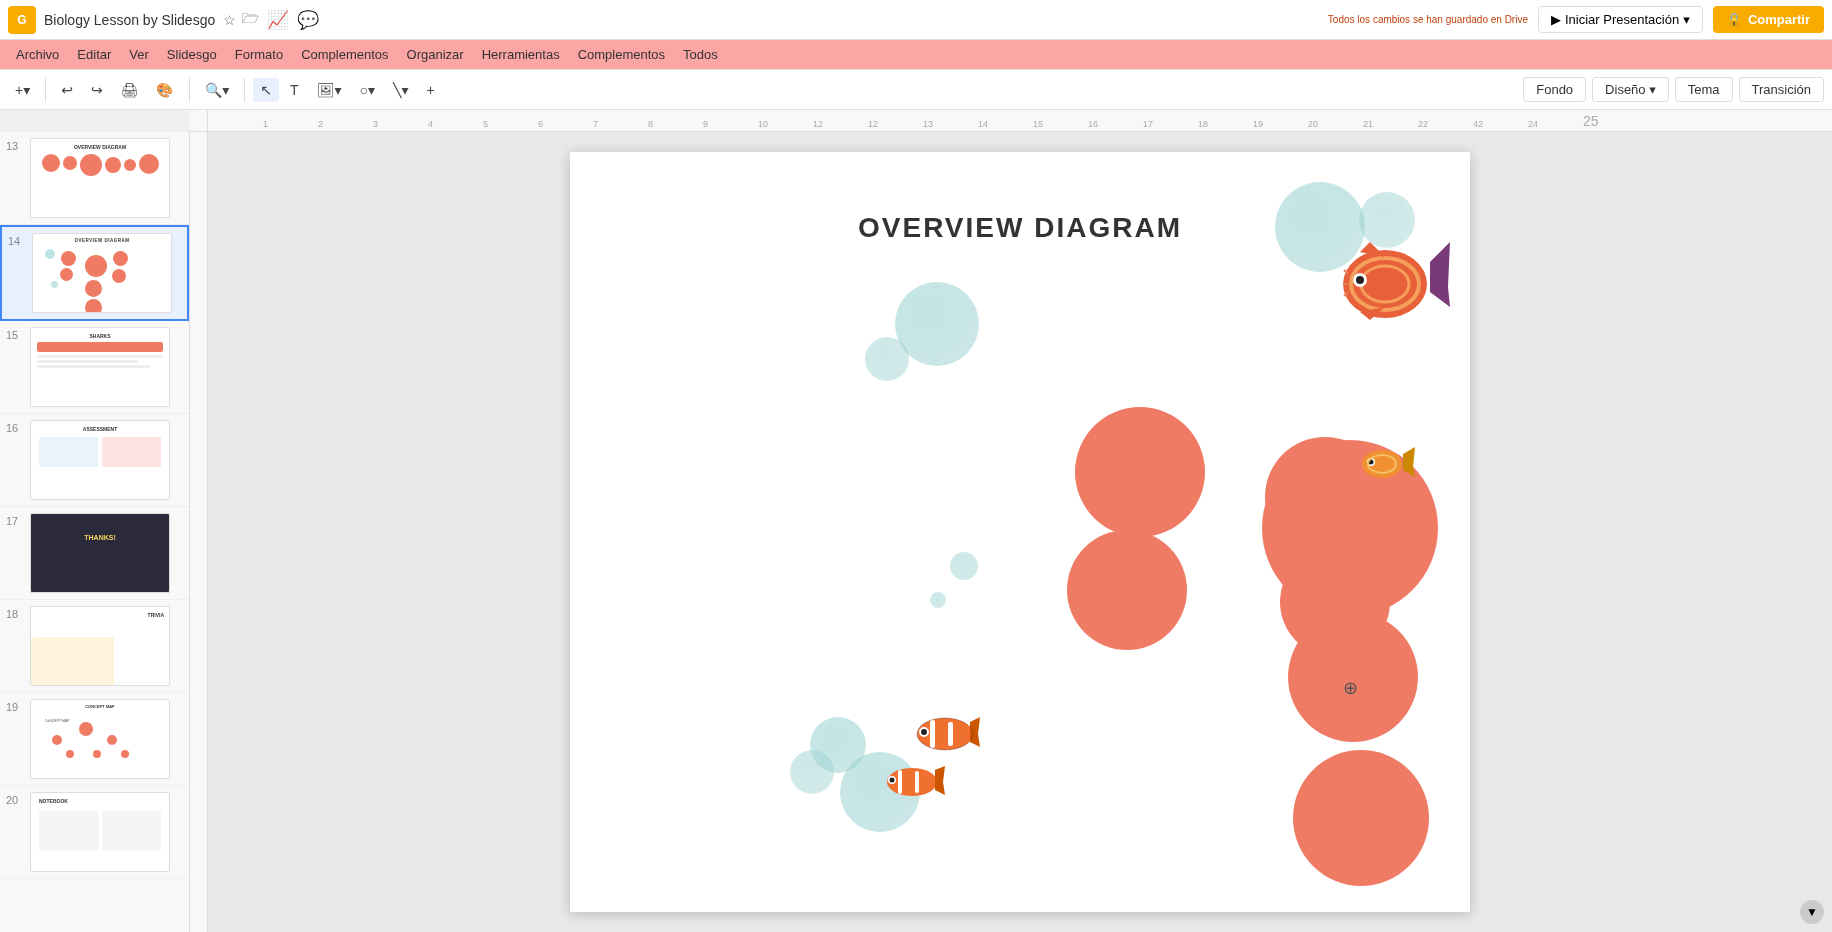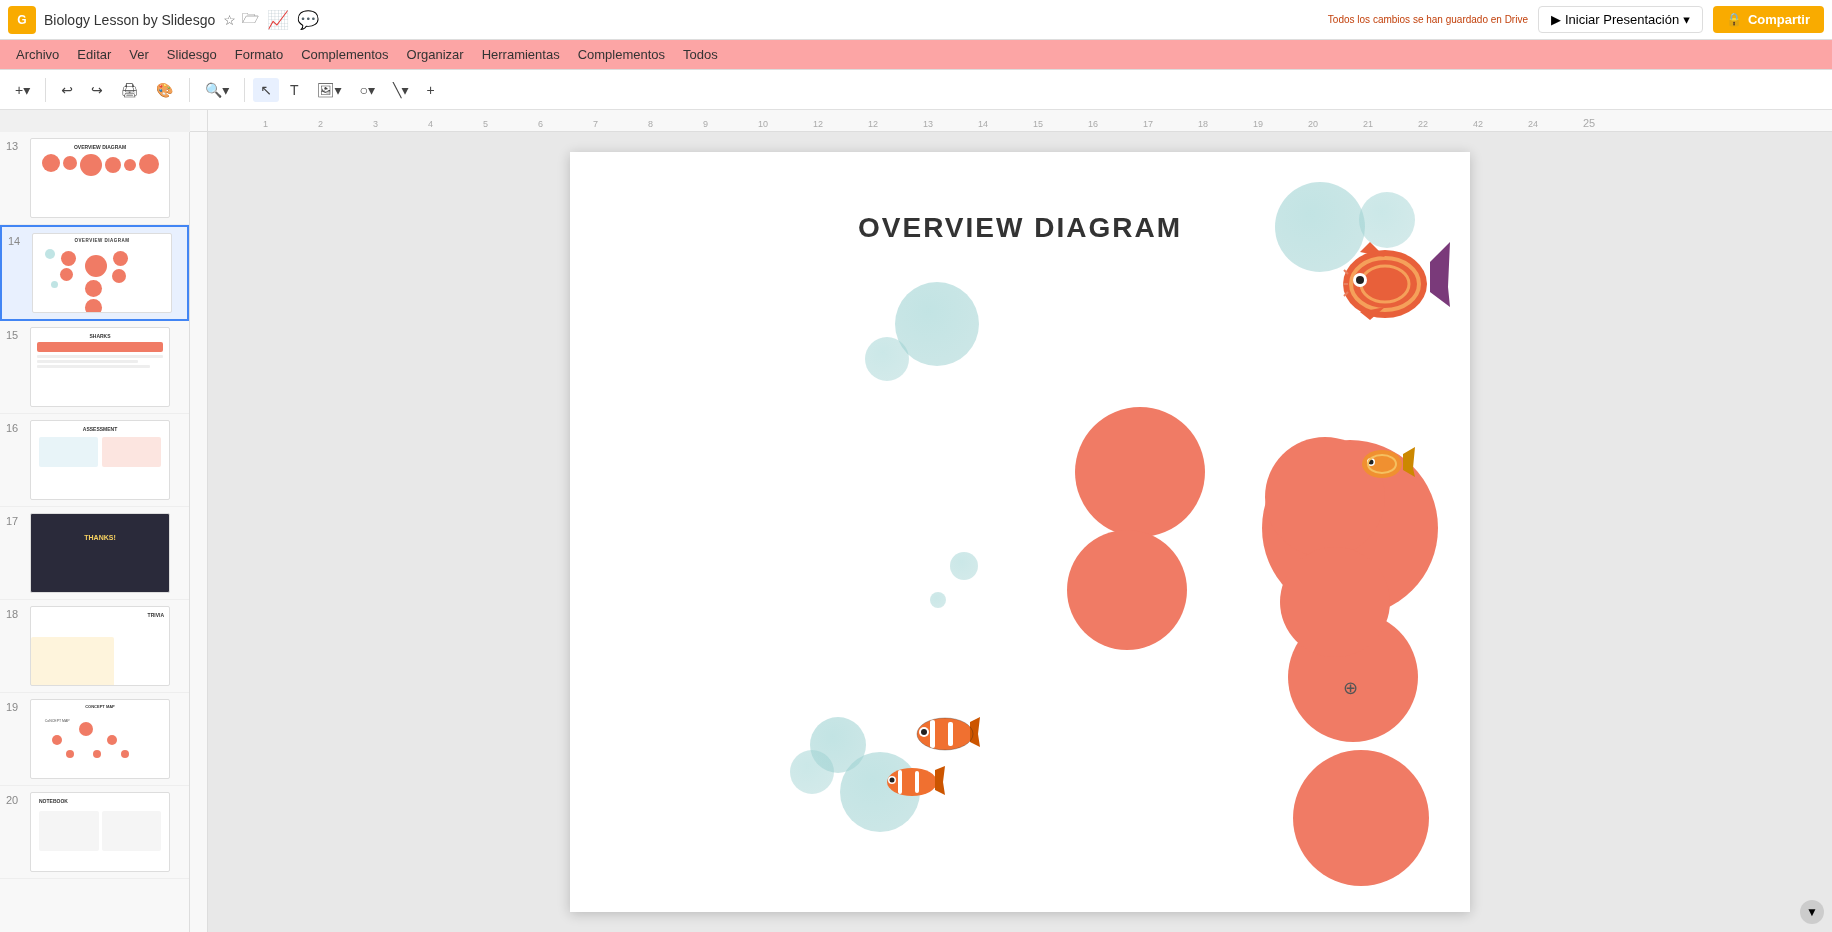--- a/index.html
+++ b/index.html
@@ -206,20 +206,26 @@
   <button class="tool-btn">🎨</button>
   <div class="tool-separator"></div>
   <button class="tool-btn">🔍▾</button>
   <div class="tool-separator"></div>
   <button class="tool-btn tool-btn-active">↖</button>
   <button class="tool-btn">T</button>
   <button class="tool-btn">🖼▾</button>
   <button class="tool-btn">○▾</button>
   <button class="tool-btn">╲▾</button>
   <button class="tool-btn">+</button>
+  <div id="toolbar-right">
+    <button class="toolbar-text-btn">Fondo</button>
+    <button class="toolbar-text-btn">Diseño ▾</button>
+    <button class="toolbar-text-btn">Tema</button>
+    <button class="toolbar-text-btn">Transición</button>
+  </div>
 </div>
 
 <div style="display:flex; margin-left:190px; background:#f8f8f8; border-bottom:1px solid #ddd; height:22px; overflow:hidden; position:relative;">
   <div style="width:18px; border-right:1px solid #ddd;"></div>
   <div style="flex:1; position:relative; display:flex; align-items:flex-end; padding-bottom:2px;" id="ruler-marks">
 
   <span style="position: absolute; left: 55px; font-size: 9px; color: rgb(170, 170, 170); bottom: 2px;">1</span>
       <span style="position: absolute; left: 110px; font-size: 9px; color: rgb(170, 170, 170); bottom: 2px;">2</span>
       <span style="position: absolute; left: 165px; font-size: 9px; color: rgb(170, 170, 170); bottom: 2px;">3</span>
       <span style="position: absolute; left: 220px; font-size: 9px; color: rgb(170, 170, 170); bottom: 2px;">4</span>
@@ -236,21 +242,21 @@
       <span style="position: absolute; left: 825px; font-size: 9px; color: rgb(170, 170, 170); bottom: 2px;">15</span>
       <span style="position: absolute; left: 880px; font-size: 9px; color: rgb(170, 170, 170); bottom: 2px;">16</span>
       <span style="position: absolute; left: 935px; font-size: 9px; color: rgb(170, 170, 170); bottom: 2px;">17</span>
       <span style="position: absolute; left: 990px; font-size: 9px; color: rgb(170, 170, 170); bottom: 2px;">18</span>
       <span style="position: absolute; left: 1045px; font-size: 9px; color: rgb(170, 170, 170); bottom: 2px;">19</span>
       <span style="position: absolute; left: 1100px; font-size: 9px; color: rgb(170, 170, 170); bottom: 2px;">20</span>
       <span style="position: absolute; left: 1155px; font-size: 9px; color: rgb(170, 170, 170); bottom: 2px;">21</span>
       <span style="position: absolute; left: 1210px; font-size: 9px; color: rgb(170, 170, 170); bottom: 2px;">22</span>
       <span style="position: absolute; left: 1265px; font-size: 9px; color: rgb(170, 170, 170); bottom: 2px;">42</span>
       <span style="position: absolute; left: 1320px; font-size: 9px; color: rgb(170, 170, 170); bottom: 2px;">24</span>
-      <span style="position: absolute; left: 1375px; font-size: 11px; color: rgb(170, 170, 170); bottom: 2px;">25</span>
+      <span style="position: absolute; left: 1375px; font-size: 14px; color: rgb(170, 170, 170); bottom: 2px;">25</span>
     </div>
 </div>
 
 <div id="main">
 
   <div id="sidebar">
 
     <div class="slide-thumb">
       <span class="slide-num">13</span>
       <div class="slide-preview prev13">

